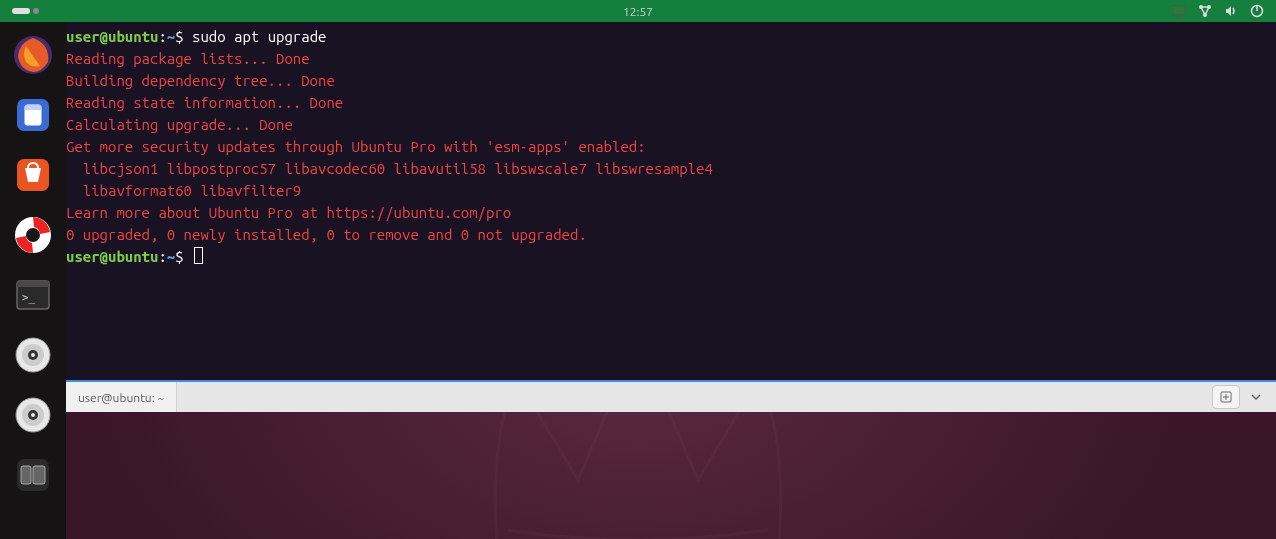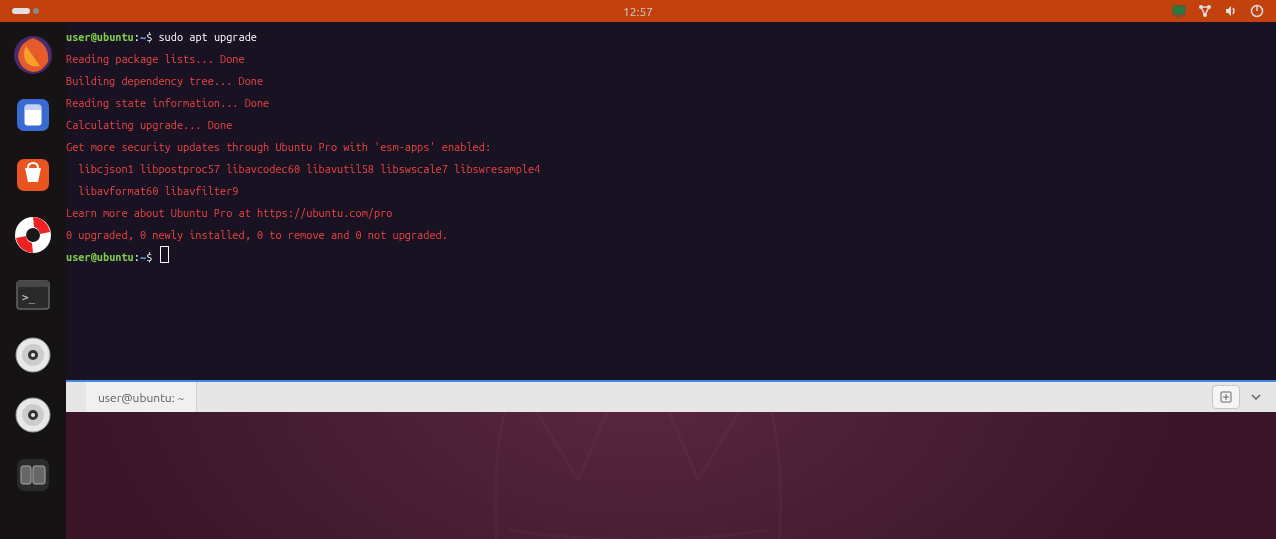--- a/index.html
+++ b/index.html
@@ -22,21 +22,21 @@
       left: 50%;
       transform: translateX(-50%);
       width: 400px;
       height: 300px;
       opacity: 0.15;
     }
     .topbar {
       position: absolute;
       top: 0; left: 0; right: 0;
       height: 22px;
-      background: #c2410c;
+      background: #15803d;
       display: flex;
       align-items: center;
       color: #d0d0d0;
       font-family: Ubuntu, sans-serif;
       font-size: 12px;
       z-index: 100;
     }
     .topbar-left { display: flex; align-items: center; padding-left: 12px; gap: 3px; }
     .topbar-center { position: absolute; left: 50%; transform: translateX(-50%); }
     .topbar-right { margin-left: auto; display: flex; gap: 12px; padding-right: 12px; align-items: center; }
@@ -71,21 +71,21 @@
       right: 0;
       height: 390px;
       display: flex;
       flex-direction: column;
       z-index: 20;
     }
     .terminal-body {
       flex: 1;
       background: #181222;
       color: #ffffff;
-      font-size: 11px;
+      font-size: 15px;
       line-height: 22px;
       padding: 4px 0 0 0;
       white-space: pre;
       overflow: hidden;
     }
     .term-line { padding: 0; }
     .p-user { color: #7ecc49; font-weight: bold; }
     .p-host { color: #7ecc49; font-weight: bold; }
     .p-colon { color: #ffffff; }
     .p-path { color: #5c9de0; font-weight: bold;}
@@ -100,21 +100,20 @@
       vertical-align: -2px;
       margin-left: 2px;
     }
     .terminal-tabbar {
       height: 32px;
       background: #e6e6e6;
       display: flex;
       align-items: stretch;
       border-top: 2px solid #428ce0;
       position: relative;
-      padding-left: 20px;
     }
     .terminal-tabbar::before {
       content: '';
       position: absolute;
       top: -2px; left: 0;
       width: 120px;
       height: 2px;
       background: #428ce0;
     }
     .tab {

